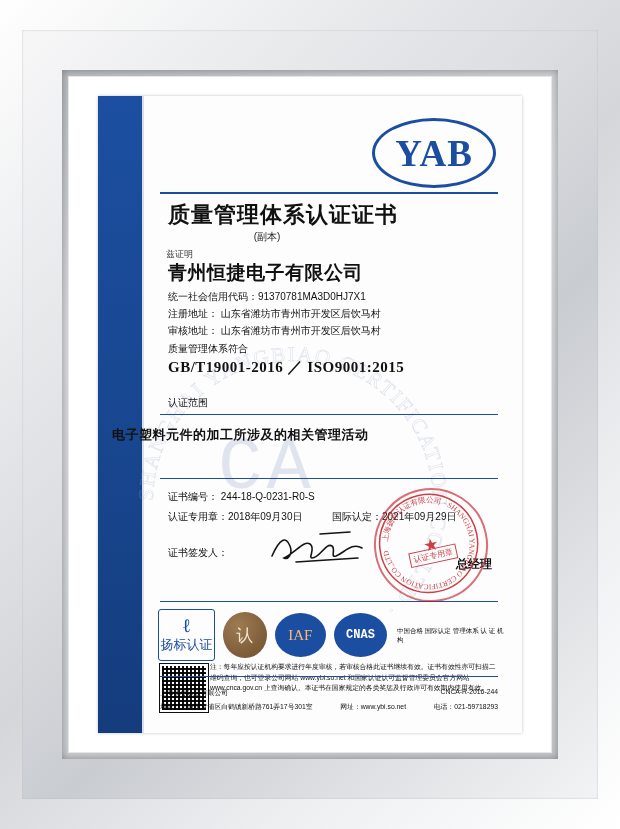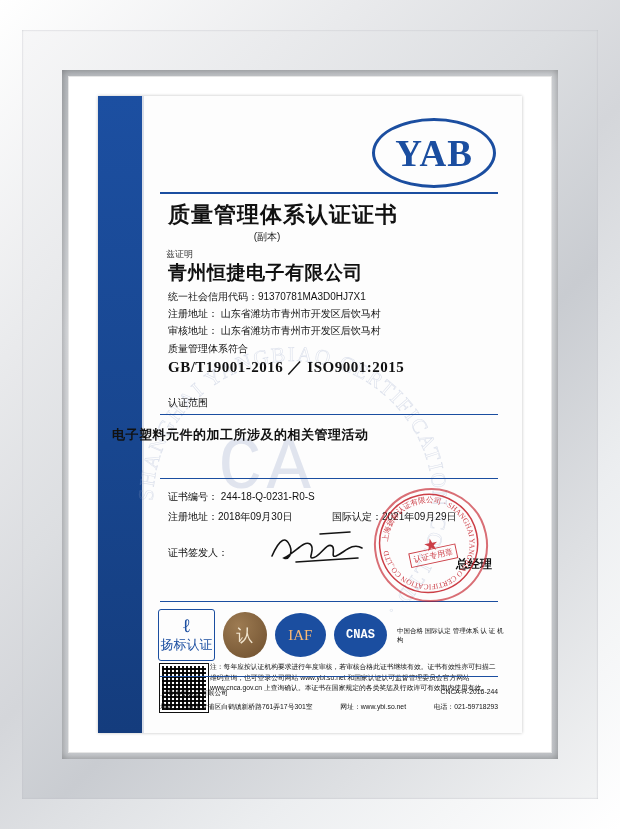--- a/index.html
+++ b/index.html
@@ -299,21 +299,21 @@
       <div class="kv k-credit">统一社会信用代码：91370781MA3D0HJ7X1</div>
       <div class="kv k-reg">注册地址：  山东省潍坊市青州市开发区后饮马村</div>
       <div class="kv k-audit">审核地址：  山东省潍坊市青州市开发区后饮马村</div>
       <div class="kv k-conf">质量管理体系符合</div>
 
       <div class="standard">GB/T19001-2016 ／ ISO9001:2015</div>
 
       <div class="kv k-scope">认证范围</div>
 
       <div class="kv k-certno">证书编号：  244-18-Q-0231-R0-S</div>
-      <div class="kv k-issue">注册地址：2018年09月30日</div>
+      <div class="kv k-issue">认证专用章：2018年09月30日</div>
       <div class="kv k-valid">国际认定：2021年09月29日</div>
 
       <div class="signer-label">证书签发人：</div>
       <div class="gm-label">总经理</div>
     </div>
 
     <div class="blue-rule rule-mid1"></div>
     <div class="blue-rule rule-mid2"></div>
 
     <div class="scope-text">电子塑料元件的加工所涉及的相关管理活动</div>

